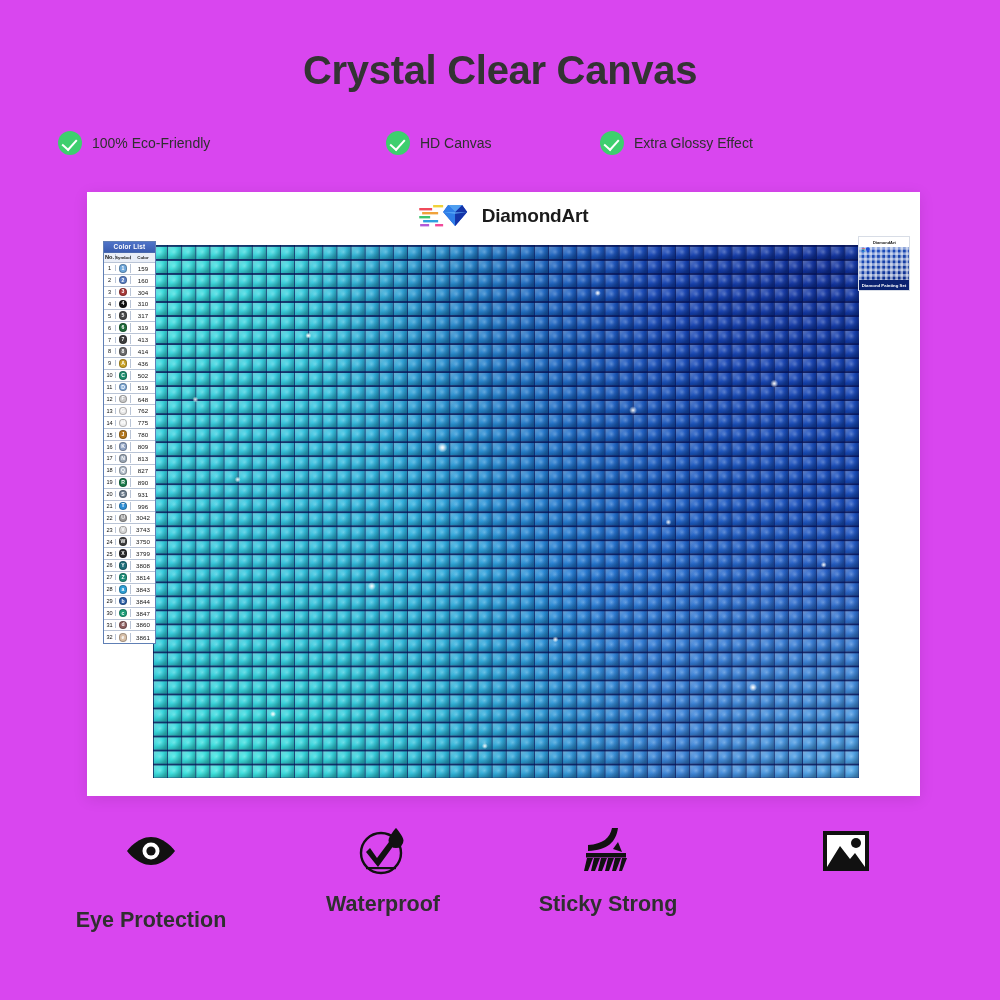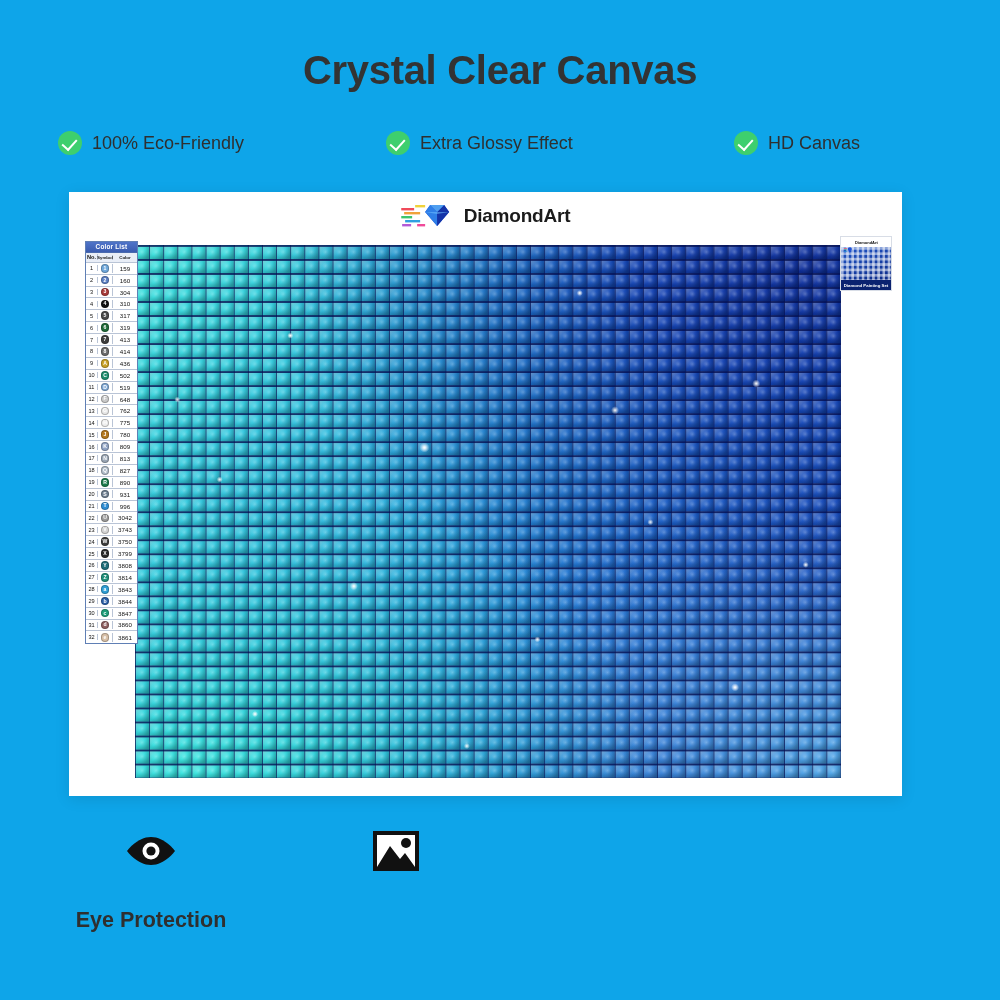--- a/index.html
+++ b/index.html
@@ -9,21 +9,21 @@
     height: 1000px;
     background: #fdfdfd;
     font-family: "Liberation Sans", sans-serif;
     overflow: hidden;
   }
 
   .page {
     position: relative;
     width: 1000px;
     height: 1000px;
-    background: #0ea5e9;
+    background: #d946ef;
     text-decoration: underline;
   }
 
   
   .headline {
     position: absolute;
     top: 48px;
     left: 0;
     width: 1000px;
     text-align: center;
@@ -39,21 +39,21 @@
     top: 131px;
     left: 58px;
     width: 890px;
     display: flex;
     align-items: center;
   }
   .bullet {
     display: flex;
     align-items: center;
     gap: 10px;
-    font-size: 18px;
+    font-size: 14px;
     color: #2f2f2f;
     white-space: nowrap;
   }
   .bullet.b1 { width: 328px; }
   .bullet.b2 { width: 348px; }
   .bullet.b3 { width: 214px; }
 
   .check-badge {
     width: 24px;
     height: 24px;
@@ -70,21 +70,21 @@
     width: 7px;
     height: 12px;
     border: solid #ffffff;
     border-width: 0 2.6px 2.6px 0;
     transform: rotate(42deg);
   }
 
   
   .canvas-card {
     position: absolute;
-    left: 69px;
+    left: 87px;
     top: 192px;
     width: 833px;
     height: 604px;
     background: #ffffff;
     box-shadow: 0 3px 14px rgba(0,0,0,0.10);
   }
 
   .brand-logo {
     position: absolute;
     left: 50%;
@@ -291,27 +291,27 @@
 
 <div class="page">
 
   <div class="headline">Crystal Clear Canvas</div>
 
   <div class="bullets">
     <div class="bullet b1">
       <span class="check-badge"></span>
       <span>100% Eco-Friendly</span>
     </div>
+    <div class="bullet b3">
+      <span class="check-badge"></span>
+      <span>HD Canvas</span>
+    </div>
     <div class="bullet b2">
       <span class="check-badge"></span>
       <span>Extra Glossy Effect</span>
-    </div>
-    <div class="bullet b3">
-      <span class="check-badge"></span>
-      <span>HD Canvas</span>
     </div>
   </div>
 
   <div class="canvas-card">
 
     <div class="brand-logo">
       <span class="logo-mark">
         <svg width="56" height="28" viewBox="0 0 56 28">
           <rect x="0" y="6" width="13" height="2.4" fill="#f04a5a"></rect>
           <rect x="3" y="10" width="16" height="2.4" fill="#f0a23a"></rect>
@@ -597,21 +597,50 @@
       <span class="feature-icon">
         <svg width="56" height="34" viewBox="0 0 56 34">
           <path d="M28 3C14 3 4 17 4 17s10 14 24 14 24-14 24-14S42 3 28 3z" fill="#111111"></path>
           <circle cx="28" cy="17" r="8.5" fill="#ffffff"></circle>
           <circle cx="28" cy="17" r="4.6" fill="#111111"></circle>
         </svg>
       </span>
       <span class="feature-label">Eye Protection</span>
     </div>
 
-
+    <div class="feature f2">
+      <span class="feature-icon">
+        <svg width="52" height="52" viewBox="0 0 52 52">
+          <circle cx="24" cy="28" r="20" fill="none" stroke="#111111" stroke-width="2.4"></circle>
+          <path d="M39 3c0 0-7.5 8.3-7.5 12.6a7.5 7.5 0 0 0 15 0C46.5 11.3 39 3 39 3z" fill="#111111"></path>
+          <path d="M13 23 l7 10 l12 -16 l5 3 l-16 22 l-12 -15 z" fill="#111111"></path>
+          <rect x="9" y="42" width="30" height="2.2" fill="#111111"></rect>
+        </svg>
+      </span>
+      <span class="feature-label">Waterproof</span>
+    </div>
+
+    <div class="feature f3">
+      <span class="feature-icon">
+        <svg width="52" height="50" viewBox="0 0 52 50">
+          <path d="M30 2c-2 10-9 16-24 17v6c20-1 28-9 30-23z" fill="#111111"></path>
+          <path d="M36 16l4 10-9-3z" fill="#111111"></path>
+          <rect x="4" y="27" width="40" height="4.5" fill="#111111"></rect>
+          <g fill="#111111">
+            <polygon points="5,32 11,32 6,45 2,45"></polygon>
+            <polygon points="12,32 18,32 13,45 9,45"></polygon>
+            <polygon points="19,32 25,32 20,45 16,45"></polygon>
+            <polygon points="26,32 32,32 27,45 23,45"></polygon>
+            <polygon points="33,32 39,32 34,45 30,45"></polygon>
+            <polygon points="40,32 45,32 40,45 37,45"></polygon>
+          </g>
+        </svg>
+      </span>
+      <span class="feature-label">Sticky Strong</span>
+    </div>
 
     <div class="feature f4">
       <span class="feature-icon">
         <svg width="48" height="42" viewBox="0 0 48 42">
           <rect x="1" y="1" width="46" height="40" fill="#111111"></rect>
           <rect x="5" y="5" width="38" height="32" fill="#ffffff"></rect>
           <circle cx="34" cy="13" r="5" fill="#111111"></circle>
           <polygon points="5,37 18,16 28,29 33,23 43,37" fill="#111111"></polygon>
         </svg>
       </span>

